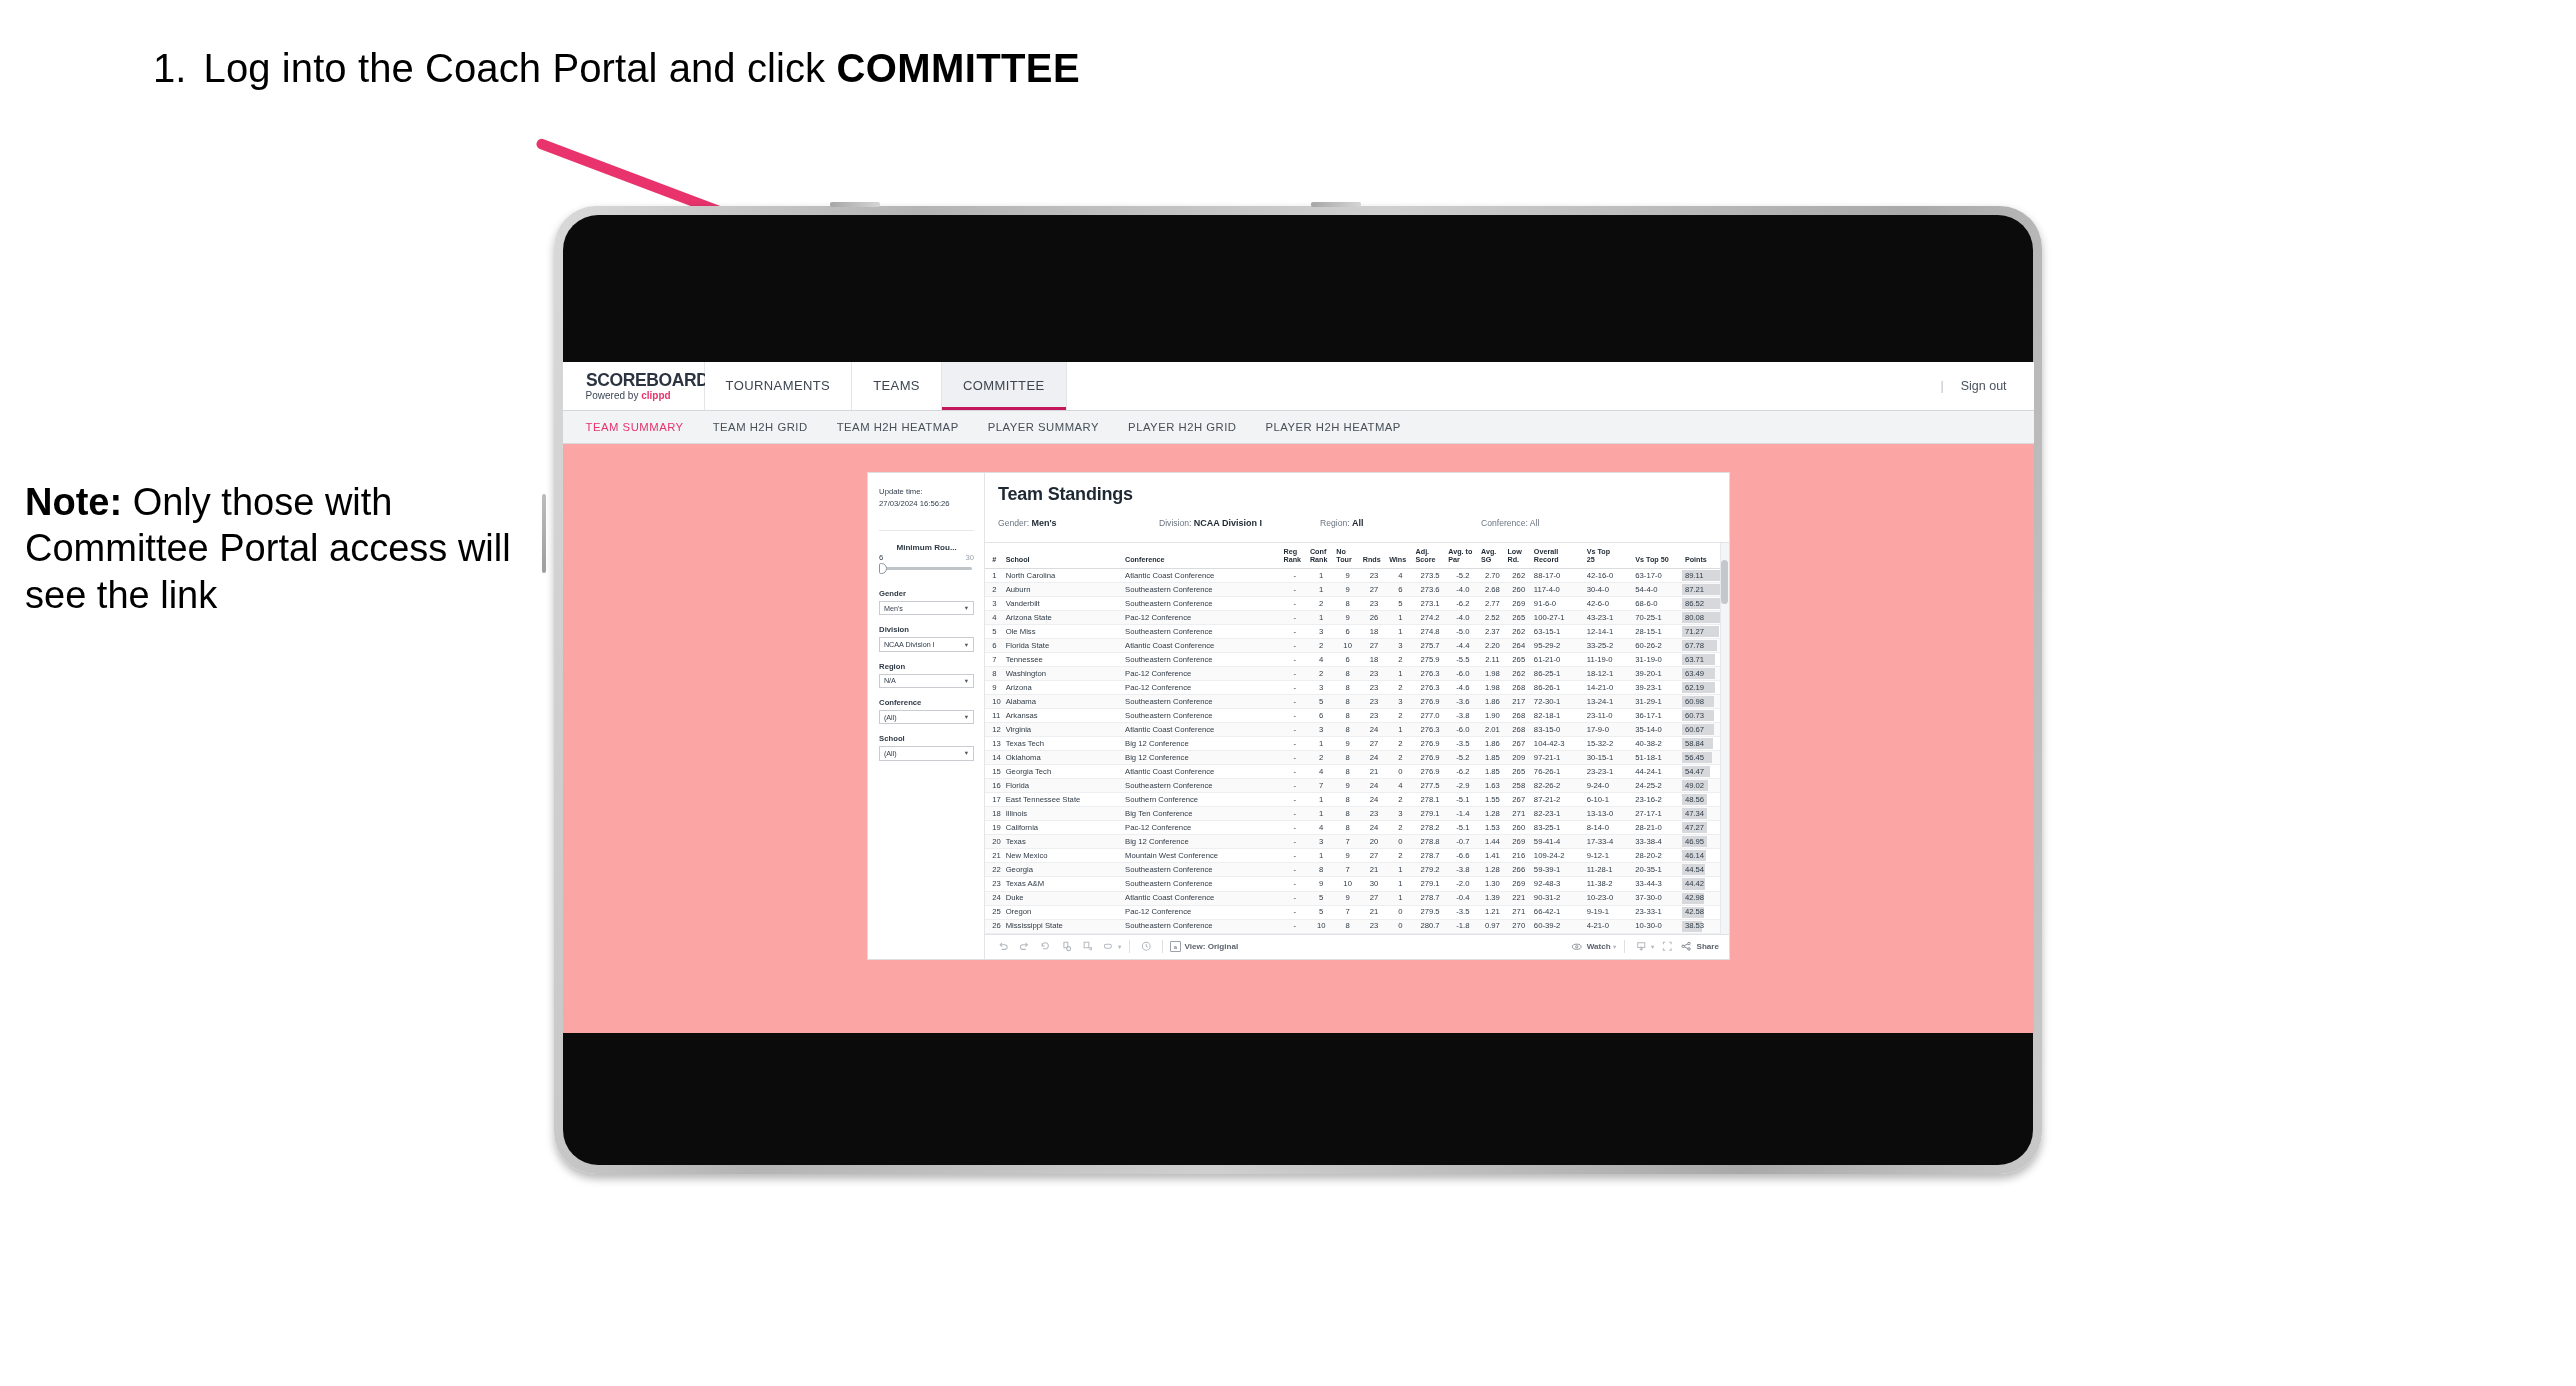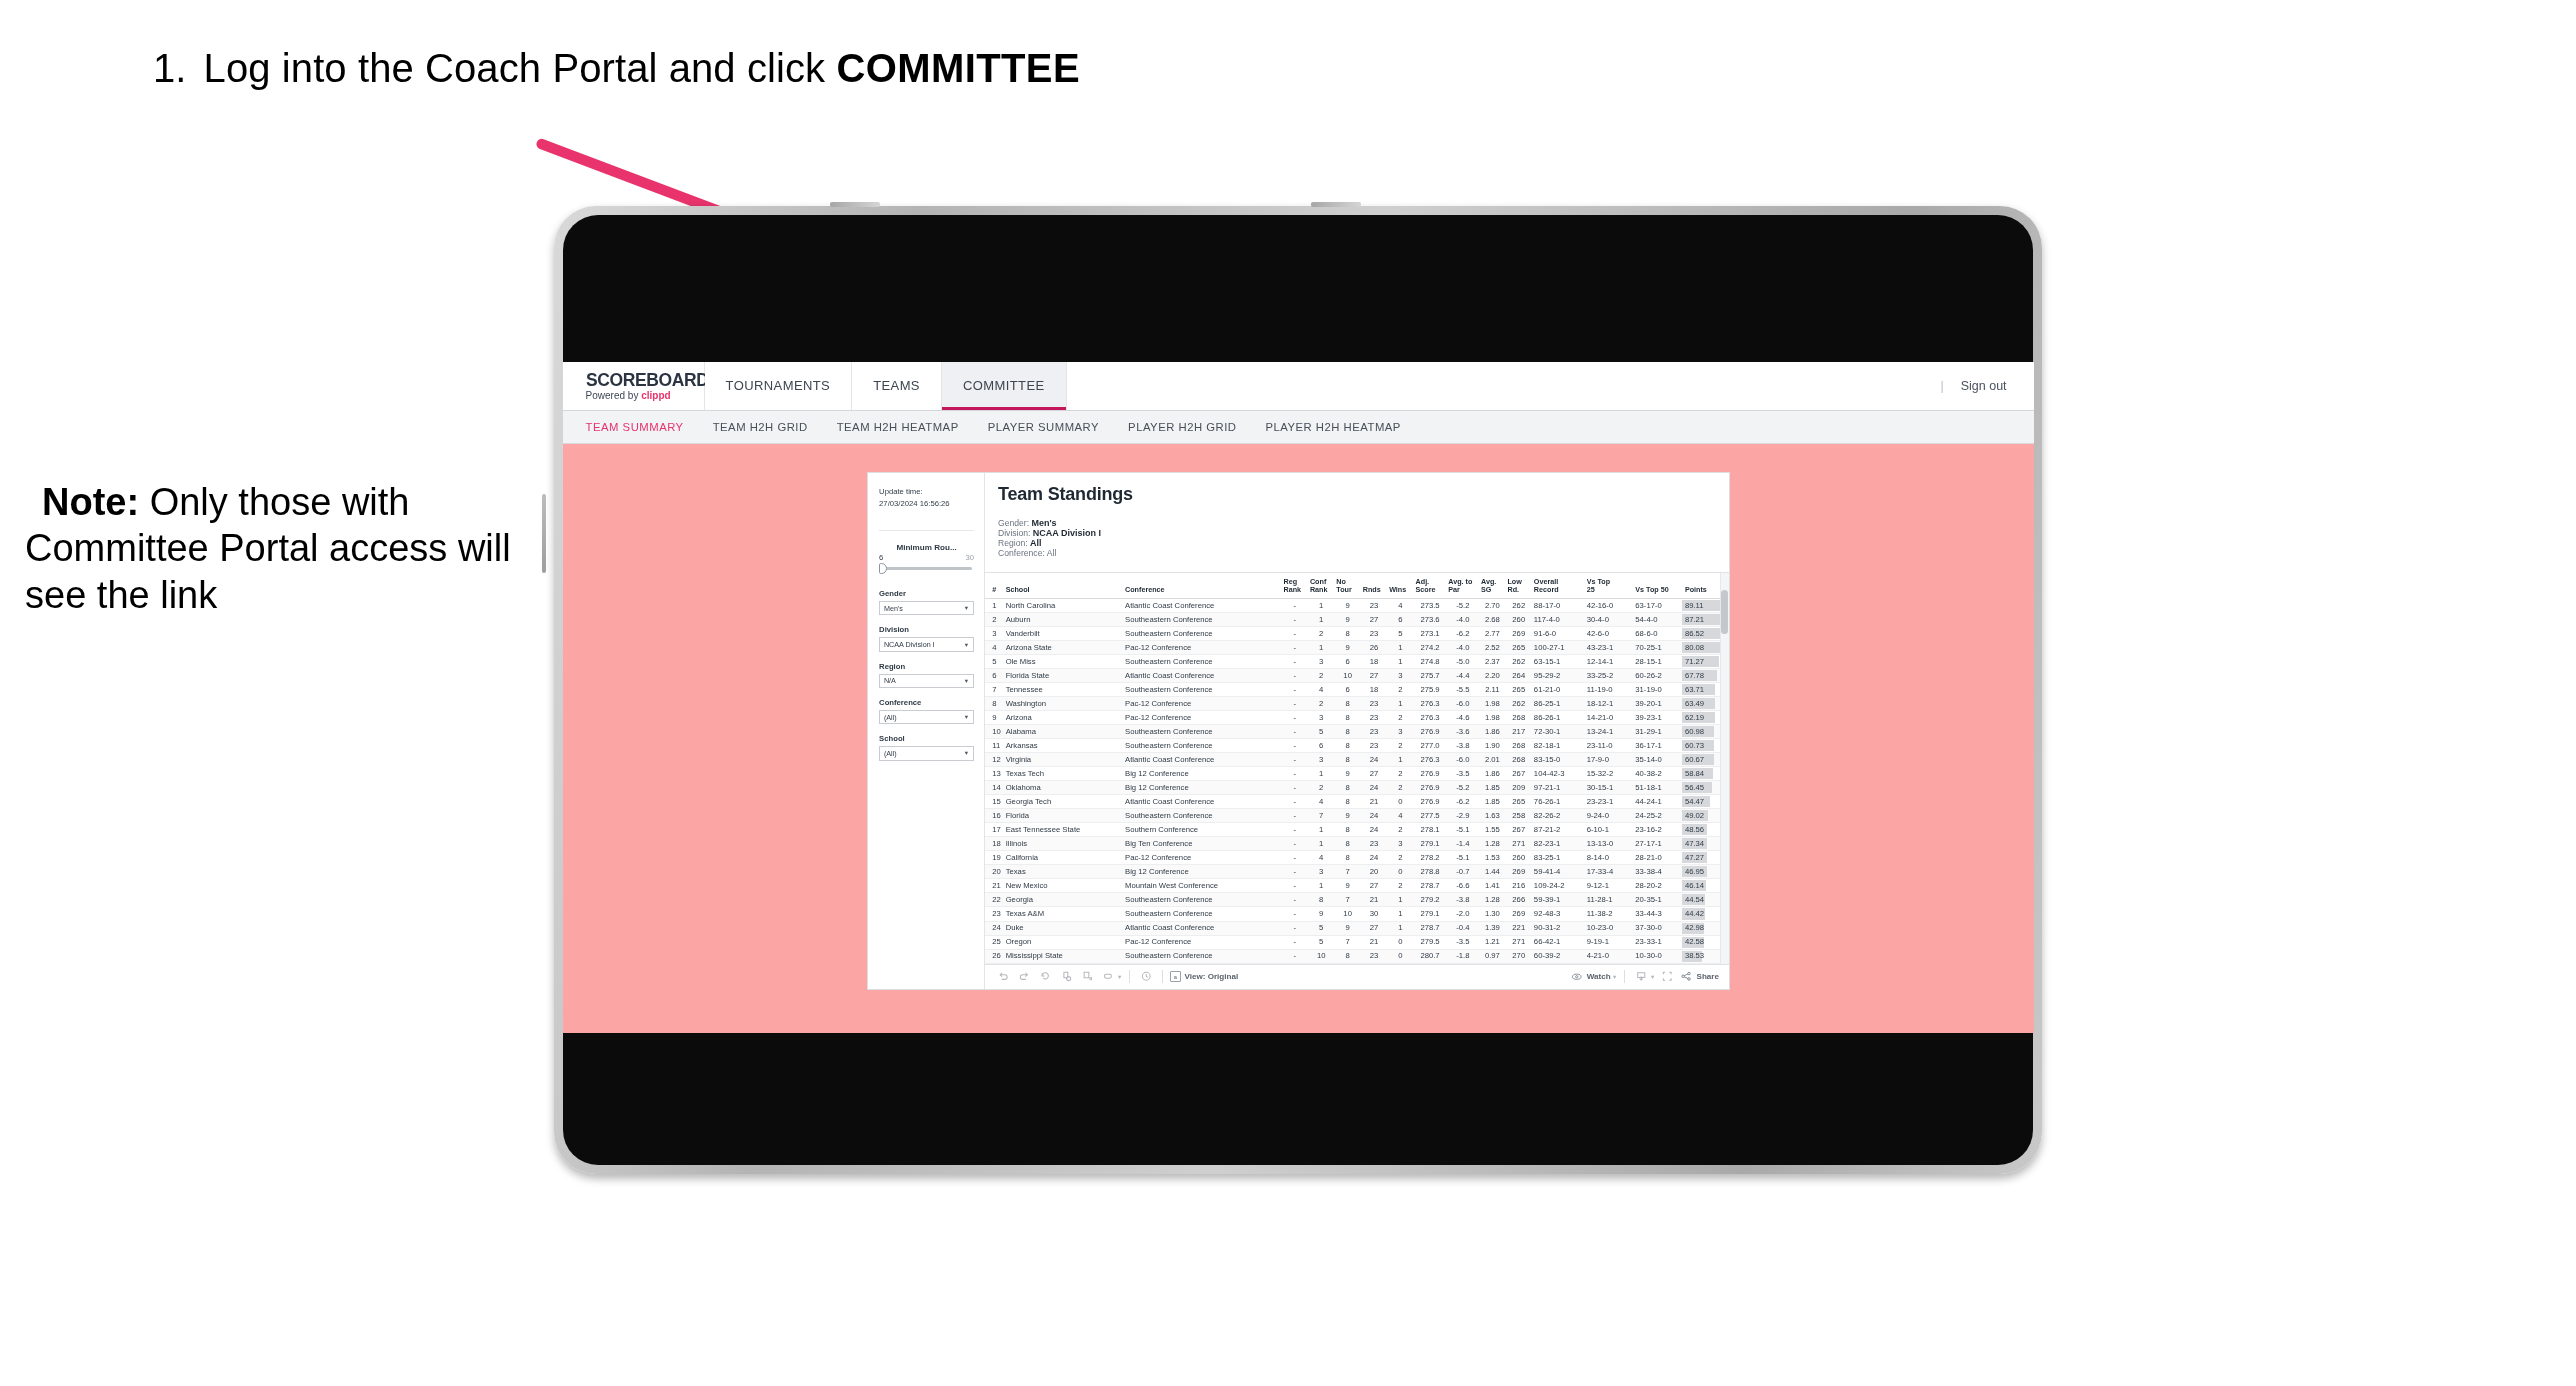--- a/index.html
+++ b/index.html
@@ -24,21 +24,21 @@
   #slide-title .bold { font-weight: bold; letter-spacing: 0.4px; }
 
   #note-block {
     position: absolute;
     left: 25px; top: 479px;
     width: 499px;
     font-size: 38px;
     line-height: 1.22;
     color: #000;
   }
-  #note-block .lbl { font-weight: bold; margin-left: 17px; }
+  #note-block .lbl { font-weight: bold; }
 
   
   #arrow-svg {
     position: absolute;
     left: 518px; top: 125px;
     width: 499px; height: 220px;
     pointer-events: none;
   }
 
   
@@ -242,21 +242,20 @@
   #viz-title {
     font-size: 18px; font-weight: bold; color: #1f2933;
     letter-spacing: -0.2px;
   }
   #viz-filters {
     display: flex;
     margin-top: 12.5px;
     font-size: 8.6px;
     color: #6b7480;
     padding-bottom: 8.6px;
-    flex-direction: column;
   }
   #viz-filters .fpair { white-space: nowrap; }
   #viz-filters .fpair strong { color: #1f2933; font-size: 9px; font-weight: bold; }
   #vf-gender  { width: 161px; }
   #vf-division{ width: 161px; }
   #vf-region  { width: 161px; }
 
   
   #table-wrap { position: relative; border-top: 1px solid #e0e2e5; }
   table#standings {

